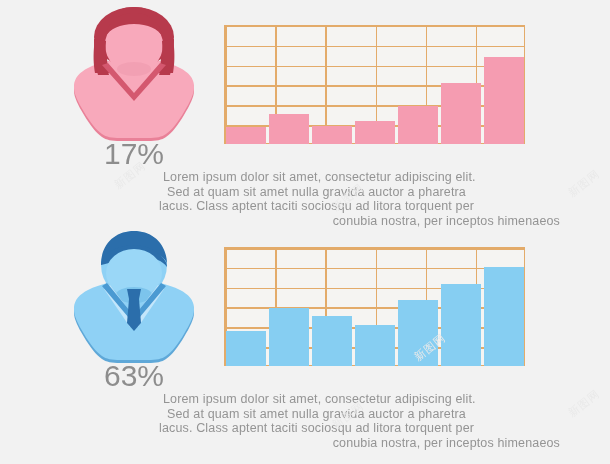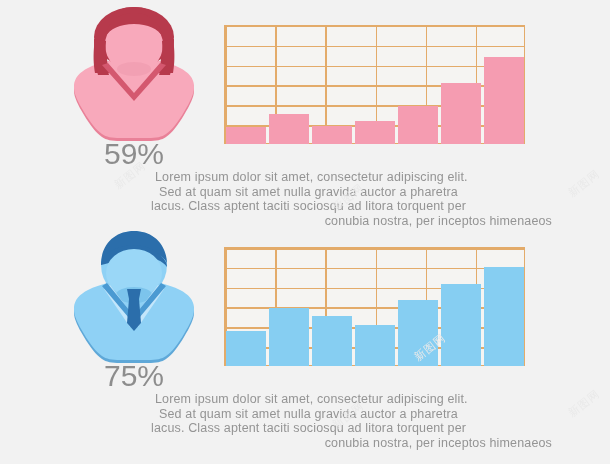--- a/index.html
+++ b/index.html
@@ -91,21 +91,21 @@
   .bar {
     width: 40px;
     border-radius: 0;
   }
   .bar-pink { background: #f59cb1; }
   .bar-blue { background: #86cef2; }
 
   
   .paragraph {
     position: absolute;
-    left: 147px;
+    left: 155px;
     top: 170px;
     width: 410px;
     text-align: center;
     font-family: "Liberation Sans", sans-serif;
     font-size: 12.5px;
     line-height: 14.6px;
     color: #949494;
     letter-spacing: 0.15px;
   }
   .paragraph .pline { display: block; white-space: nowrap; }
@@ -196,21 +196,21 @@
 
         <path d="M34 34 C 34 52, 36 62, 38 70 L 49 70 C 46 60, 45 48, 46 36 Z" fill="#b73a4c"></path>
         <path d="M114 34 C 114 52, 112 62, 110 70 L 99 70 C 102 60, 103 48, 102 36 Z" fill="#b73a4c"></path>
 
         <ellipse cx="74" cy="64" rx="17" ry="7" fill="#f2a0b3"></ellipse>
 
         <path d="M42 60 L 74 96 L 106 60 L 100 58 L 74 88 L 48 58 Z" fill="#d4586f"></path>
       </svg>
     </div>
 
-    <div class="percent">59%</div>
+    <div class="percent">17%</div>
 
     <div class="chart">
       <div class="grid"></div>
       <div class="bars">
         <div class="bar bar-pink" style="height: 14.1667%; background: rgb(245, 156, 177);"></div>
         <div class="bar bar-pink" style="height: 25%; background: rgb(245, 156, 177);"></div>
         <div class="bar bar-pink" style="height: 15%; background: rgb(245, 156, 177);"></div>
         <div class="bar bar-pink" style="height: 19.1667%; background: rgb(245, 156, 177);"></div>
         <div class="bar bar-pink" style="height: 31.6667%; background: rgb(245, 156, 177);"></div>
         <div class="bar bar-pink" style="height: 51.6667%; background: rgb(245, 156, 177);"></div>
@@ -282,21 +282,21 @@
         <path d="M98 58 L 74 90 L 78 100 L 104 62 Z" fill="#c3e6fb"></path>
 
         <path d="M42 59 L 74 97 L 106 59 L 101 56 L 74 89 L 47 56 Z" fill="#4b9ad2"></path>
 
         <path d="M67 62 L 81 62 L 79 72 L 69 72 Z" fill="#2b6eab"></path>
 
         <path d="M69 72 L 79 72 L 81 96 L 74 104 L 67 96 Z" fill="#2b6eab"></path>
       </svg>
     </div>
 
-    <div class="percent">75%</div>
+    <div class="percent">63%</div>
 
     <div class="chart">
       <div class="grid"></div>
       <div class="bars">
         <div class="bar bar-blue" style="height: 29.1667%; background: rgb(134, 206, 242);"></div>
         <div class="bar bar-blue" style="height: 48.3333%; background: rgb(134, 206, 242);"></div>
         <div class="bar bar-blue" style="height: 41.6667%; background: rgb(134, 206, 242);"></div>
         <div class="bar bar-blue" style="height: 34.1667%; background: rgb(134, 206, 242);"></div>
         <div class="bar bar-blue" style="height: 55.8333%; background: rgb(134, 206, 242);"></div>
         <div class="bar bar-blue" style="height: 69.1667%; background: rgb(134, 206, 242);"></div>

